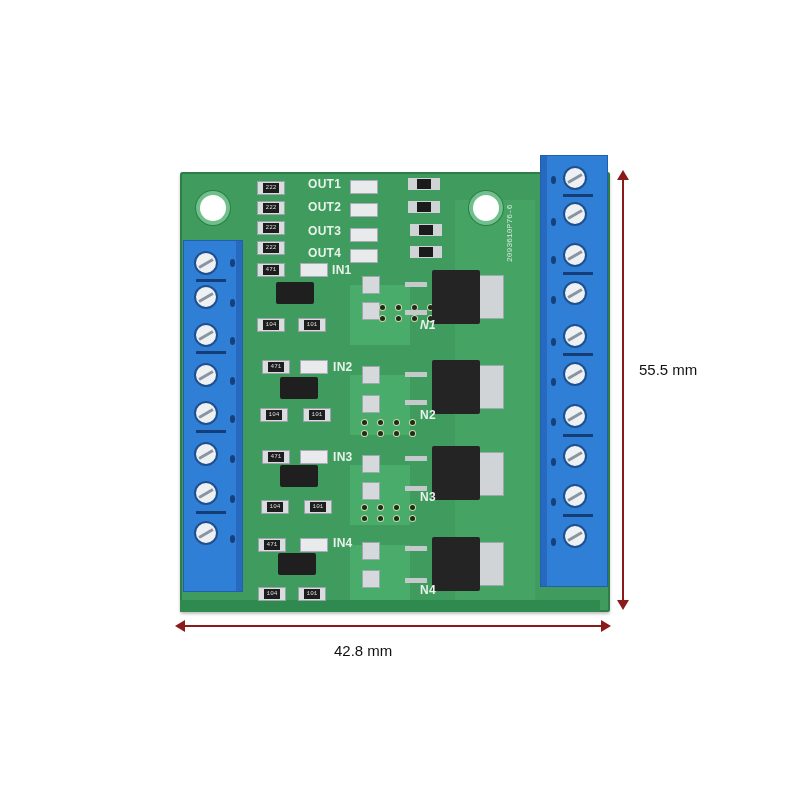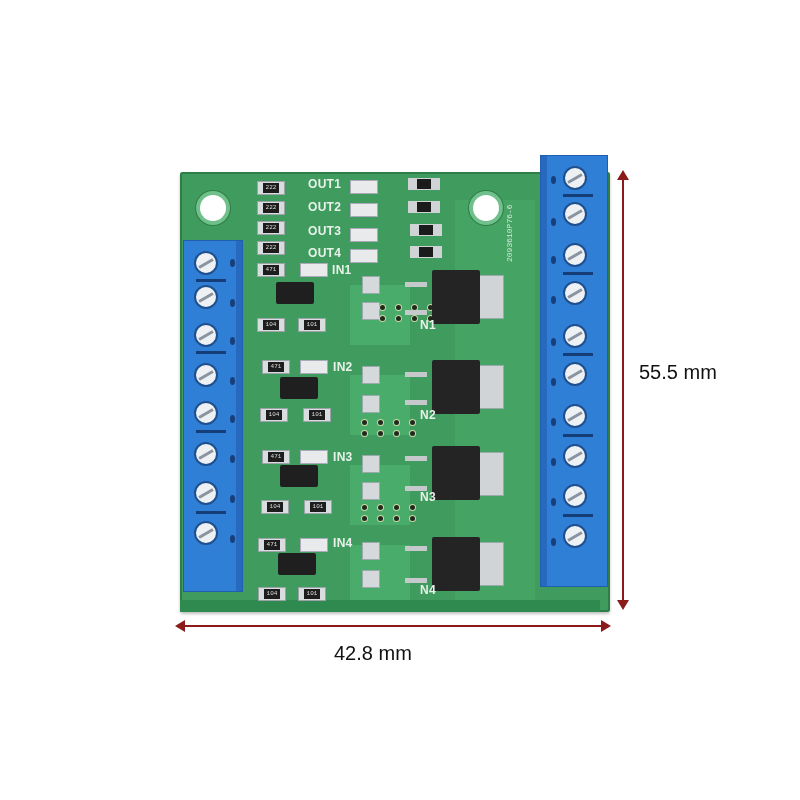--- a/index.html
+++ b/index.html
@@ -30,21 +30,21 @@
   .tab { position:absolute; width:24px; height:42px; background:#d0d4d6; border:1px solid #9aa; }
   .leg { position:absolute; height:5px; width:22px; background:#c5c9cc; }
   .via-grid { position:absolute; display:grid; grid-template-columns:repeat(4,10px); gap:6px; }
   .via { width:5px; height:5px; border-radius:50%; background:#1f2a1c; box-shadow:0 0 0 1px #c9d9a8; }
   .pad-sq { position:absolute; width:16px; height:16px; background:#d5d9dc; border:1px solid #9aa; }
   .silk { position:absolute; color:#e8f2ea; font-weight:bold; font-size:12px; letter-spacing:0.3px; }
   .silk-small { position:absolute; color:#d8e8dc; font-size:8px; transform:rotate(-90deg); transform-origin:left top; white-space:nowrap; font-family:"Liberation Mono", monospace; }
   
   .arrow-line { position:absolute; background:#8b1a1a; }
   .arrowhead { position:absolute; width:0; height:0; }
-  .dim-label { position:absolute; font-size:20px; color:#111; }
+  .dim-label { position:absolute; font-size:15px; color:#111; }
 </style>
 </head>
 <body>
 
 <div class="abs pcb"></div>
 <div class="abs pcb-edge"></div>
 
 <div class="abs copper" style="left:350px;top:285px;width:60px;height:60px;"></div>
 <div class="abs copper" style="left:350px;top:375px;width:60px;height:60px;"></div>
 <div class="abs copper" style="left:350px;top:465px;width:60px;height:60px;"></div>
@@ -176,21 +176,21 @@
     <div class="via"></div>
     <div class="via"></div>
 </div>
 <div class="pad-sq" style="left:362px;top:542px;"></div>
 <div class="pad-sq" style="left:362px;top:570px;"></div>
 
 <div class="tab" style="left:478px;top:275px;"></div>
 <div class="leg" style="left:405px;top:282px;"></div>
 <div class="leg" style="left:405px;top:310px;"></div>
 <div class="mosfet" style="left:432px;top:270px;"></div>
-<div class="silk" style="left:420px;top:318px;">N1</div>
+<div class="silk" style="left:420px;top:318px;font-style:italic;">N1</div>
 
 <div class="tab" style="left:478px;top:365px;"></div>
 <div class="leg" style="left:405px;top:372px;"></div>
 <div class="leg" style="left:405px;top:400px;"></div>
 <div class="mosfet" style="left:432px;top:360px;"></div>
 <div class="silk" style="left:420px;top:408px;">N2</div>
 
 <div class="tab" style="left:478px;top:452px;"></div>
 <div class="leg" style="left:405px;top:456px;"></div>
 <div class="leg" style="left:405px;top:486px;"></div>

